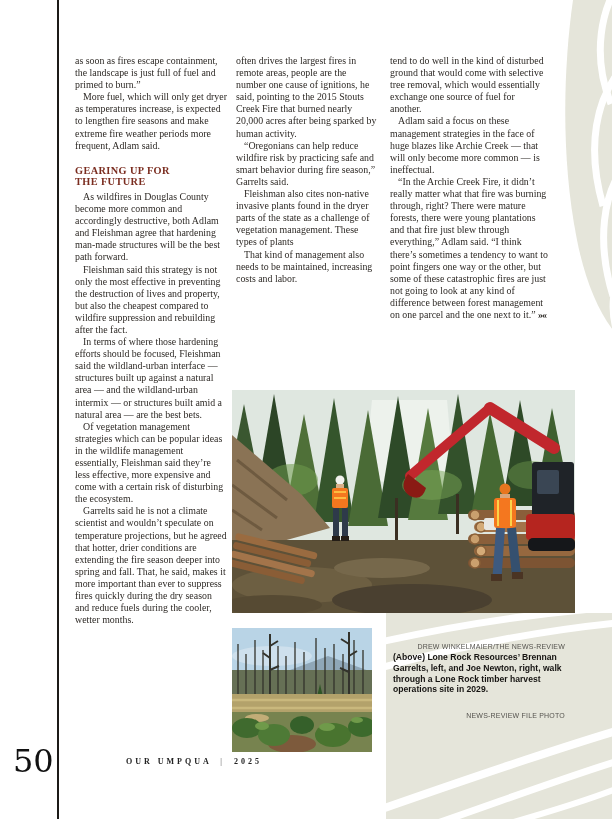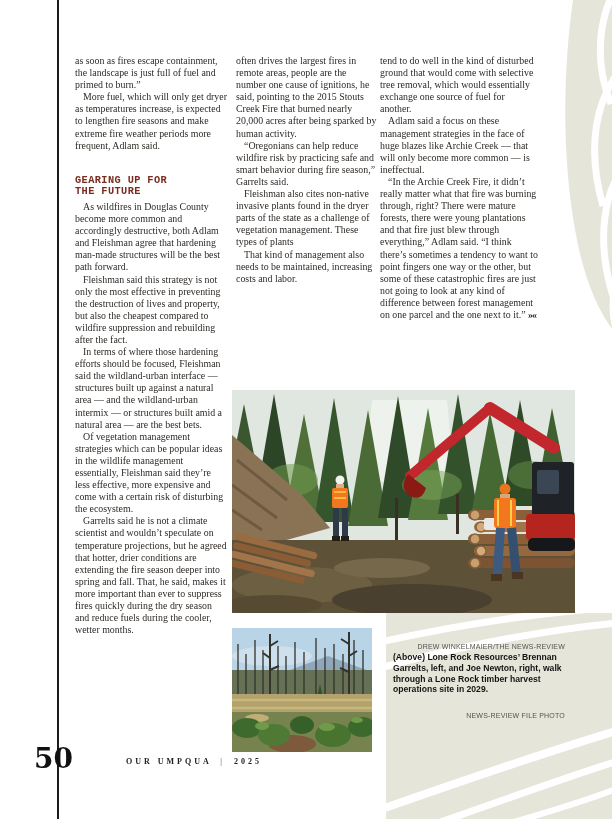--- a/index.html
+++ b/index.html
@@ -6,44 +6,44 @@
   .page{
     position:relative;width:612px;height:819px;background:#ffffff;
     overflow:hidden;margin:0 auto;
     font-family:"Liberation Serif", serif;color:#2e2a26;padding-left:17px;
   }
   .vrule{position:absolute;left:57px;top:0;width:1.5px;height:819px;background:#1c1a18;}
   
   .col{position:absolute;top:55px;font-size:9.9px;line-height:12.1px;text-align:left;}
   .col1{left:75px;width:153px;}
   .col2{left:236px;width:142px;}
-  .col3{left:380px;width:158px;}
+  .col3{left:390px;width:158px;}
   .para{margin:0;text-indent:8px;}
   .para.cont{text-indent:0;}
   .heading{
-    margin:23px 0 3px 0;font-family:Liberation Mono, monospace;font-weight:700;
+    margin:13px 0 3px 0;font-family:Liberation Serif, serif;font-weight:700;
     font-size:10.3px;line-height:11.6px;letter-spacing:0.4px;color:#7a2c1f;
   }
   .heading span{display:block;}
   .endmark{font-weight:700;letter-spacing:-1px;}
   
   .photo{position:absolute;display:block;}
   .photo-main{left:232px;top:390px;width:343px;height:223px;}
   .photo-small{left:232px;top:628px;width:140px;height:124px;}
   
   .decor-tr{position:absolute;right:0;top:0;}
   .decor-br{position:absolute;left:386px;top:613px;}
   
   .caption-block{position:absolute;left:393px;width:172px;font-family:"Liberation Sans", sans-serif;}
   .cap1{top:643px;}
   .cap2{top:712px;}
   .credit{font-size:7px;letter-spacing:0.2px;color:#55534e;text-align:right;margin:0 0 2px 0;}
   .caption{font-size:8.6px;font-weight:700;line-height:10.8px;color:#161412;margin:0;}
   
-  .page-number{position:absolute;left:34px;top:742px;font-family:"DejaVu Serif", serif;font-weight:700;font-size:28px;color:#111;}
+  .page-number{position:absolute;left:13px;top:742px;font-family:"DejaVu Serif", serif;font-weight:400;font-size:32px;color:#111;}
   .footer-line{position:absolute;left:100px;top:757px;font-family:"Liberation Serif", serif;font-size:8px;letter-spacing:3px;color:#222;font-weight:600;margin-left:26px;}
   .footer-line .year{font-weight:700;margin-left:4px;}
   .footer-line .div{font-weight:400;color:#444;margin-left:4px;}
 </style>
 </head>
 <body>
 
 <div class="page">
 
   <div class="vrule"></div>

